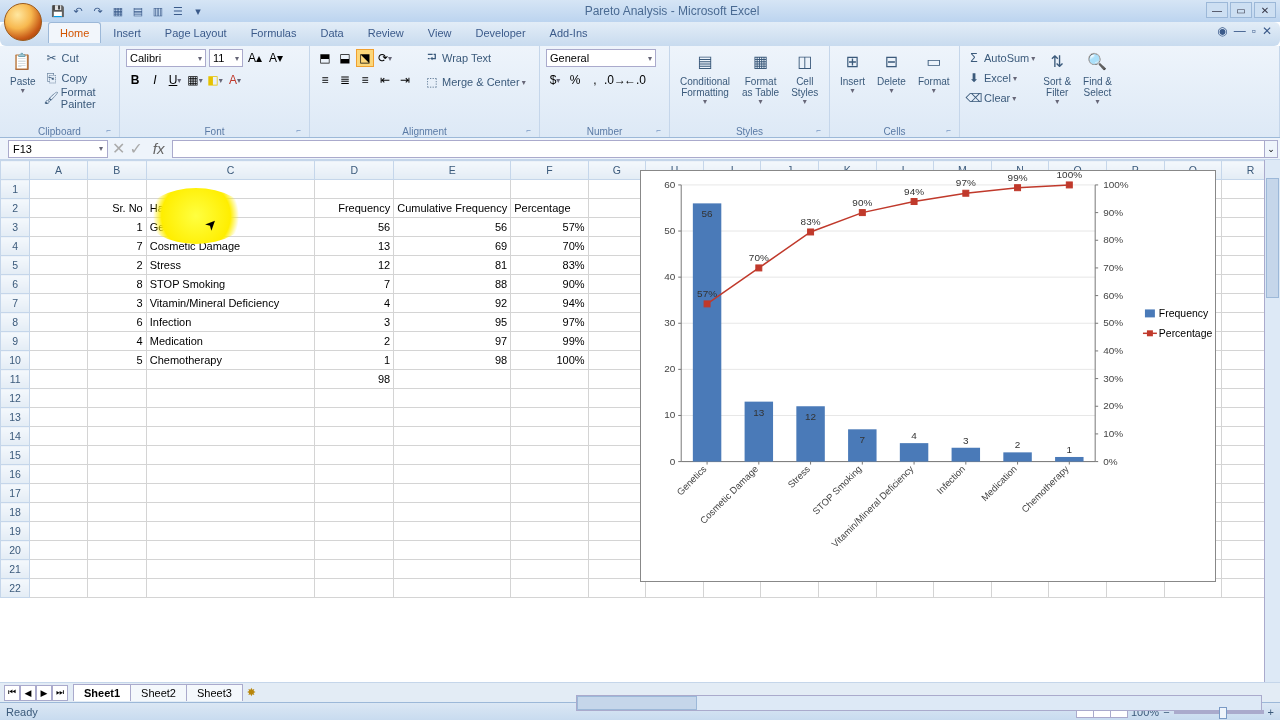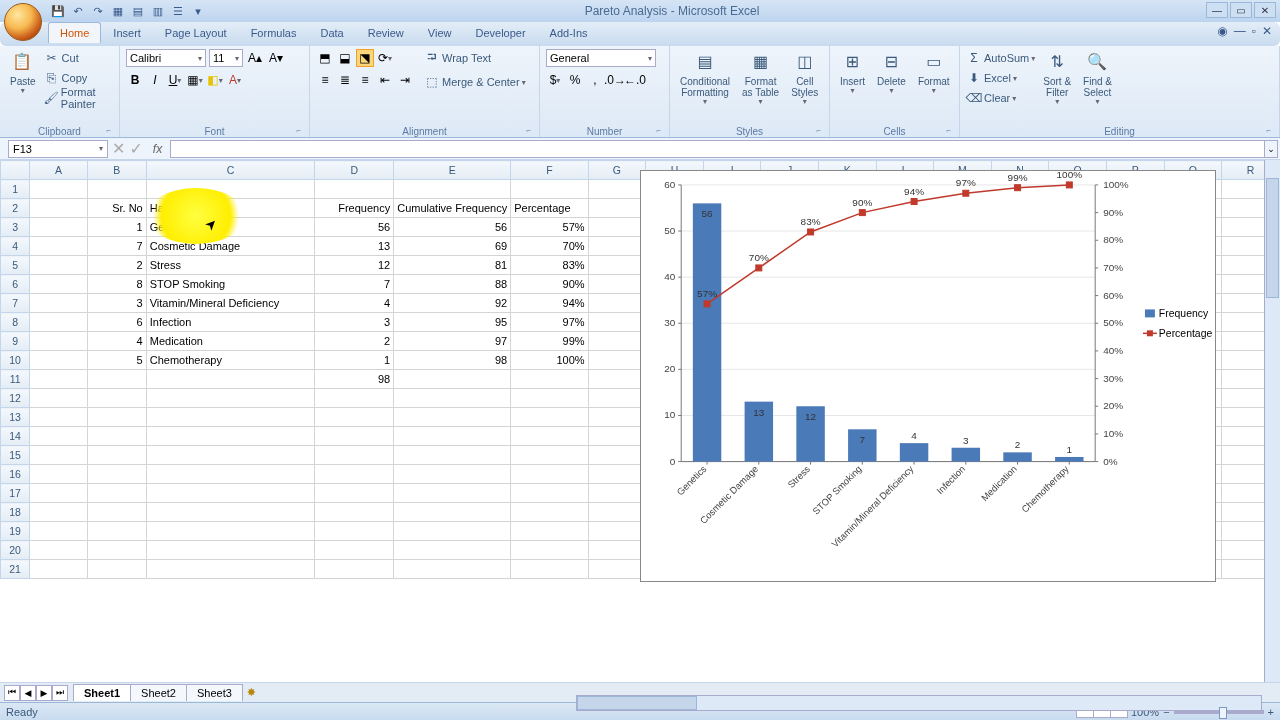--- a/index.html
+++ b/index.html
@@ -34,21 +34,21 @@
   .font-sel{width:80px;height:18px;border:1px solid #aac;background:#fff;font-size:11px;padding:0 3px;display:flex;align-items:center;justify-content:space-between;}
   .size-sel{width:34px;height:18px;border:1px solid #aac;background:#fff;font-size:11px;padding:0 3px;display:flex;align-items:center;justify-content:space-between;}
   .dd{font-size:8px;color:#667;}
   .fmt-btn{width:18px;height:18px;border:1px solid transparent;display:flex;align-items:center;justify-content:center;font-size:12px;}
   .fmt-btn.active{border-color:#f0a030;background:#fcd77a;}
   .numfmt-sel{width:110px;height:18px;border:1px solid #aac;background:#fff;font-size:11px;padding:0 3px;display:flex;align-items:center;justify-content:space-between;gap:36px;}
 
   
   .formula-bar{height:22px;border-bottom:1px solid #c5d6ea;display:flex;align-items:center;background:#eef4fb;}
   .name-box{width:100px;height:18px;border:1px solid #aac;background:#fff;margin:0 2px 0 8px;font-size:11px;padding:0 4px;display:flex;align-items:center;justify-content:space-between;}
-  .fx-label{font-style:italic;font-size:12px;color:#666;padding:0 8px;}
+  .fx-label{font-style:italic;font-size:15px;color:#666;padding:0 8px;}
   .formula-input{flex:1;height:18px;border:1px solid #aac;background:#fff;margin-right:8px;}
 
   
   .grid-wrap{position:relative;height:calc(720px - 22px - 24px - 92px - 22px - 20px - 18px);overflow:hidden;}
   table.grid{border-collapse:collapse;table-layout:fixed;font-size:11px;color:#000;}
   table.grid th{background:linear-gradient(#f4f8fc,#e3ecf5);border:1px solid #c5d6ea;font-weight:normal;font-size:10.5px;color:#3b5a7b;height:19px;}
   table.grid th.col{width:60px;}
   table.grid th.row{width:30px;}
   table.grid td{border:1px solid #d4d4d4;height:18.5px;padding:0 3px;white-space:nowrap;overflow:visible;}
   .txt-r{text-align:right;margin-left:32px;}
@@ -314,21 +314,20 @@
 Filter</span>
           <span class="dd">▾</span>
         </div>
       <div class="vbtn">
           <span class="ic">🔍</span>
           <span style="white-space:pre-line;">Find &amp;
 Select</span>
           <span class="dd">▾</span>
         </div>
     </div>
-    <div class="group-label">Editing</div>
   </div>
 </div>
 
 <div class="formula-bar">
   <div class="name-box">
       <span>F13</span>
       <span class="dd">▾</span>
     </div>
   <span style="color:#aaa;padding:0 2px;">✕</span>
   <span style="color:#aaa;padding:0 2px;">✓</span>
@@ -797,20 +796,41 @@
           <td class=""></td>
           <td class=""></td>
           <td class=""></td>
           <td class=""></td>
           <td class=""></td>
           <td class=""></td>
           <td class=""></td>
         </tr>
         <tr>
           <th class="row">21</th>
+          <td class=""></td>
+          <td class=""></td>
+          <td class=""></td>
+          <td class=""></td>
+          <td class=""></td>
+          <td class=""></td>
+          <td class=""></td>
+          <td class=""></td>
+          <td class=""></td>
+          <td class=""></td>
+          <td class=""></td>
+          <td class=""></td>
+          <td class=""></td>
+          <td class=""></td>
+          <td class=""></td>
+          <td class=""></td>
+          <td class=""></td>
+          <td class=""></td>
+        </tr>
+        <tr>
+          <th class="row">22</th>
           <td class=""></td>
           <td class=""></td>
           <td class=""></td>
           <td class=""></td>
           <td class=""></td>
           <td class=""></td>
           <td class=""></td>
           <td class=""></td>
           <td class=""></td>
           <td class=""></td>

